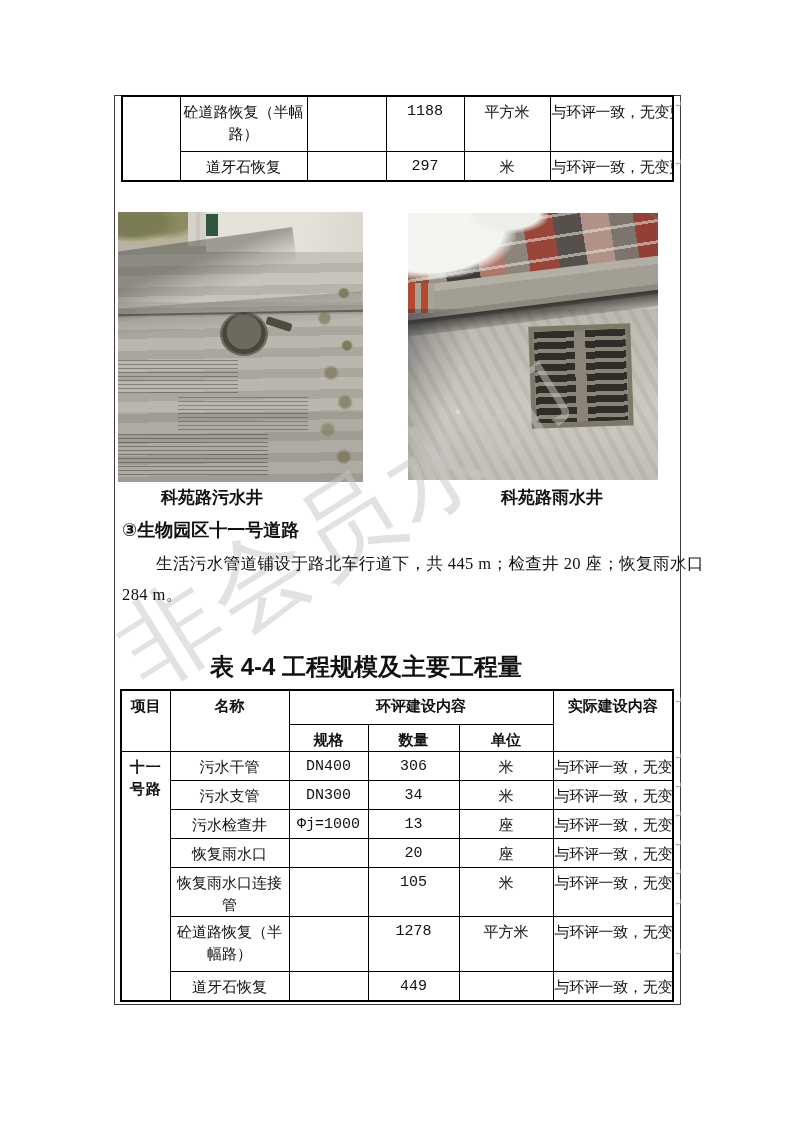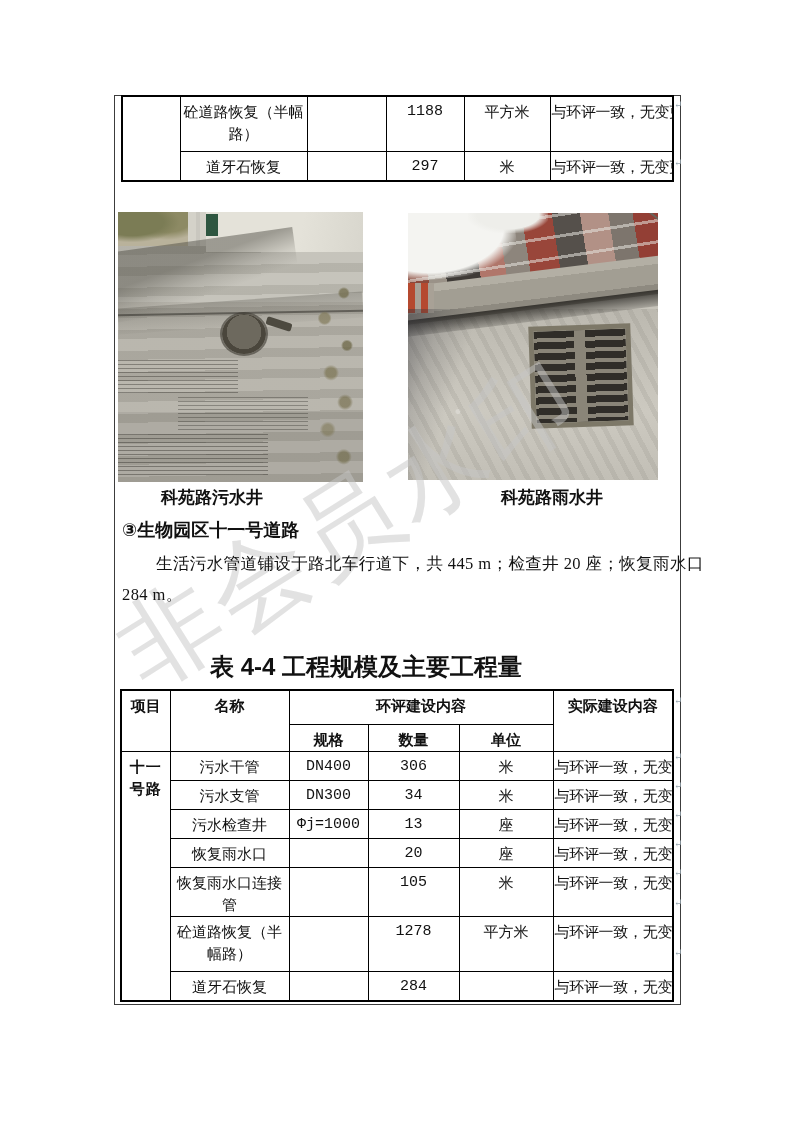--- a/index.html
+++ b/index.html
@@ -260,21 +260,21 @@
     <tr class="r-tall">
       <td>砼道路恢复（半幅路）</td>
       <td class="mono"></td>
       <td class="mono">1278</td>
       <td>平方米</td>
       <td class="res">与环评一致，无变更</td>
     </tr>
     <tr class="r-std">
       <td>道牙石恢复</td>
       <td class="mono"></td>
-      <td class="mono">284</td>
+      <td class="mono">449</td>
       <td></td>
       <td class="res">与环评一致，无变更</td>
     </tr>
   </tbody>
     </table>
 
   <span class="mark" style="top:100px">↵</span>
   <span class="mark" style="top:158px">↵</span>
   <span class="mark" style="top:696px">↵</span>
   <span class="mark" style="top:752px">↵</span>

